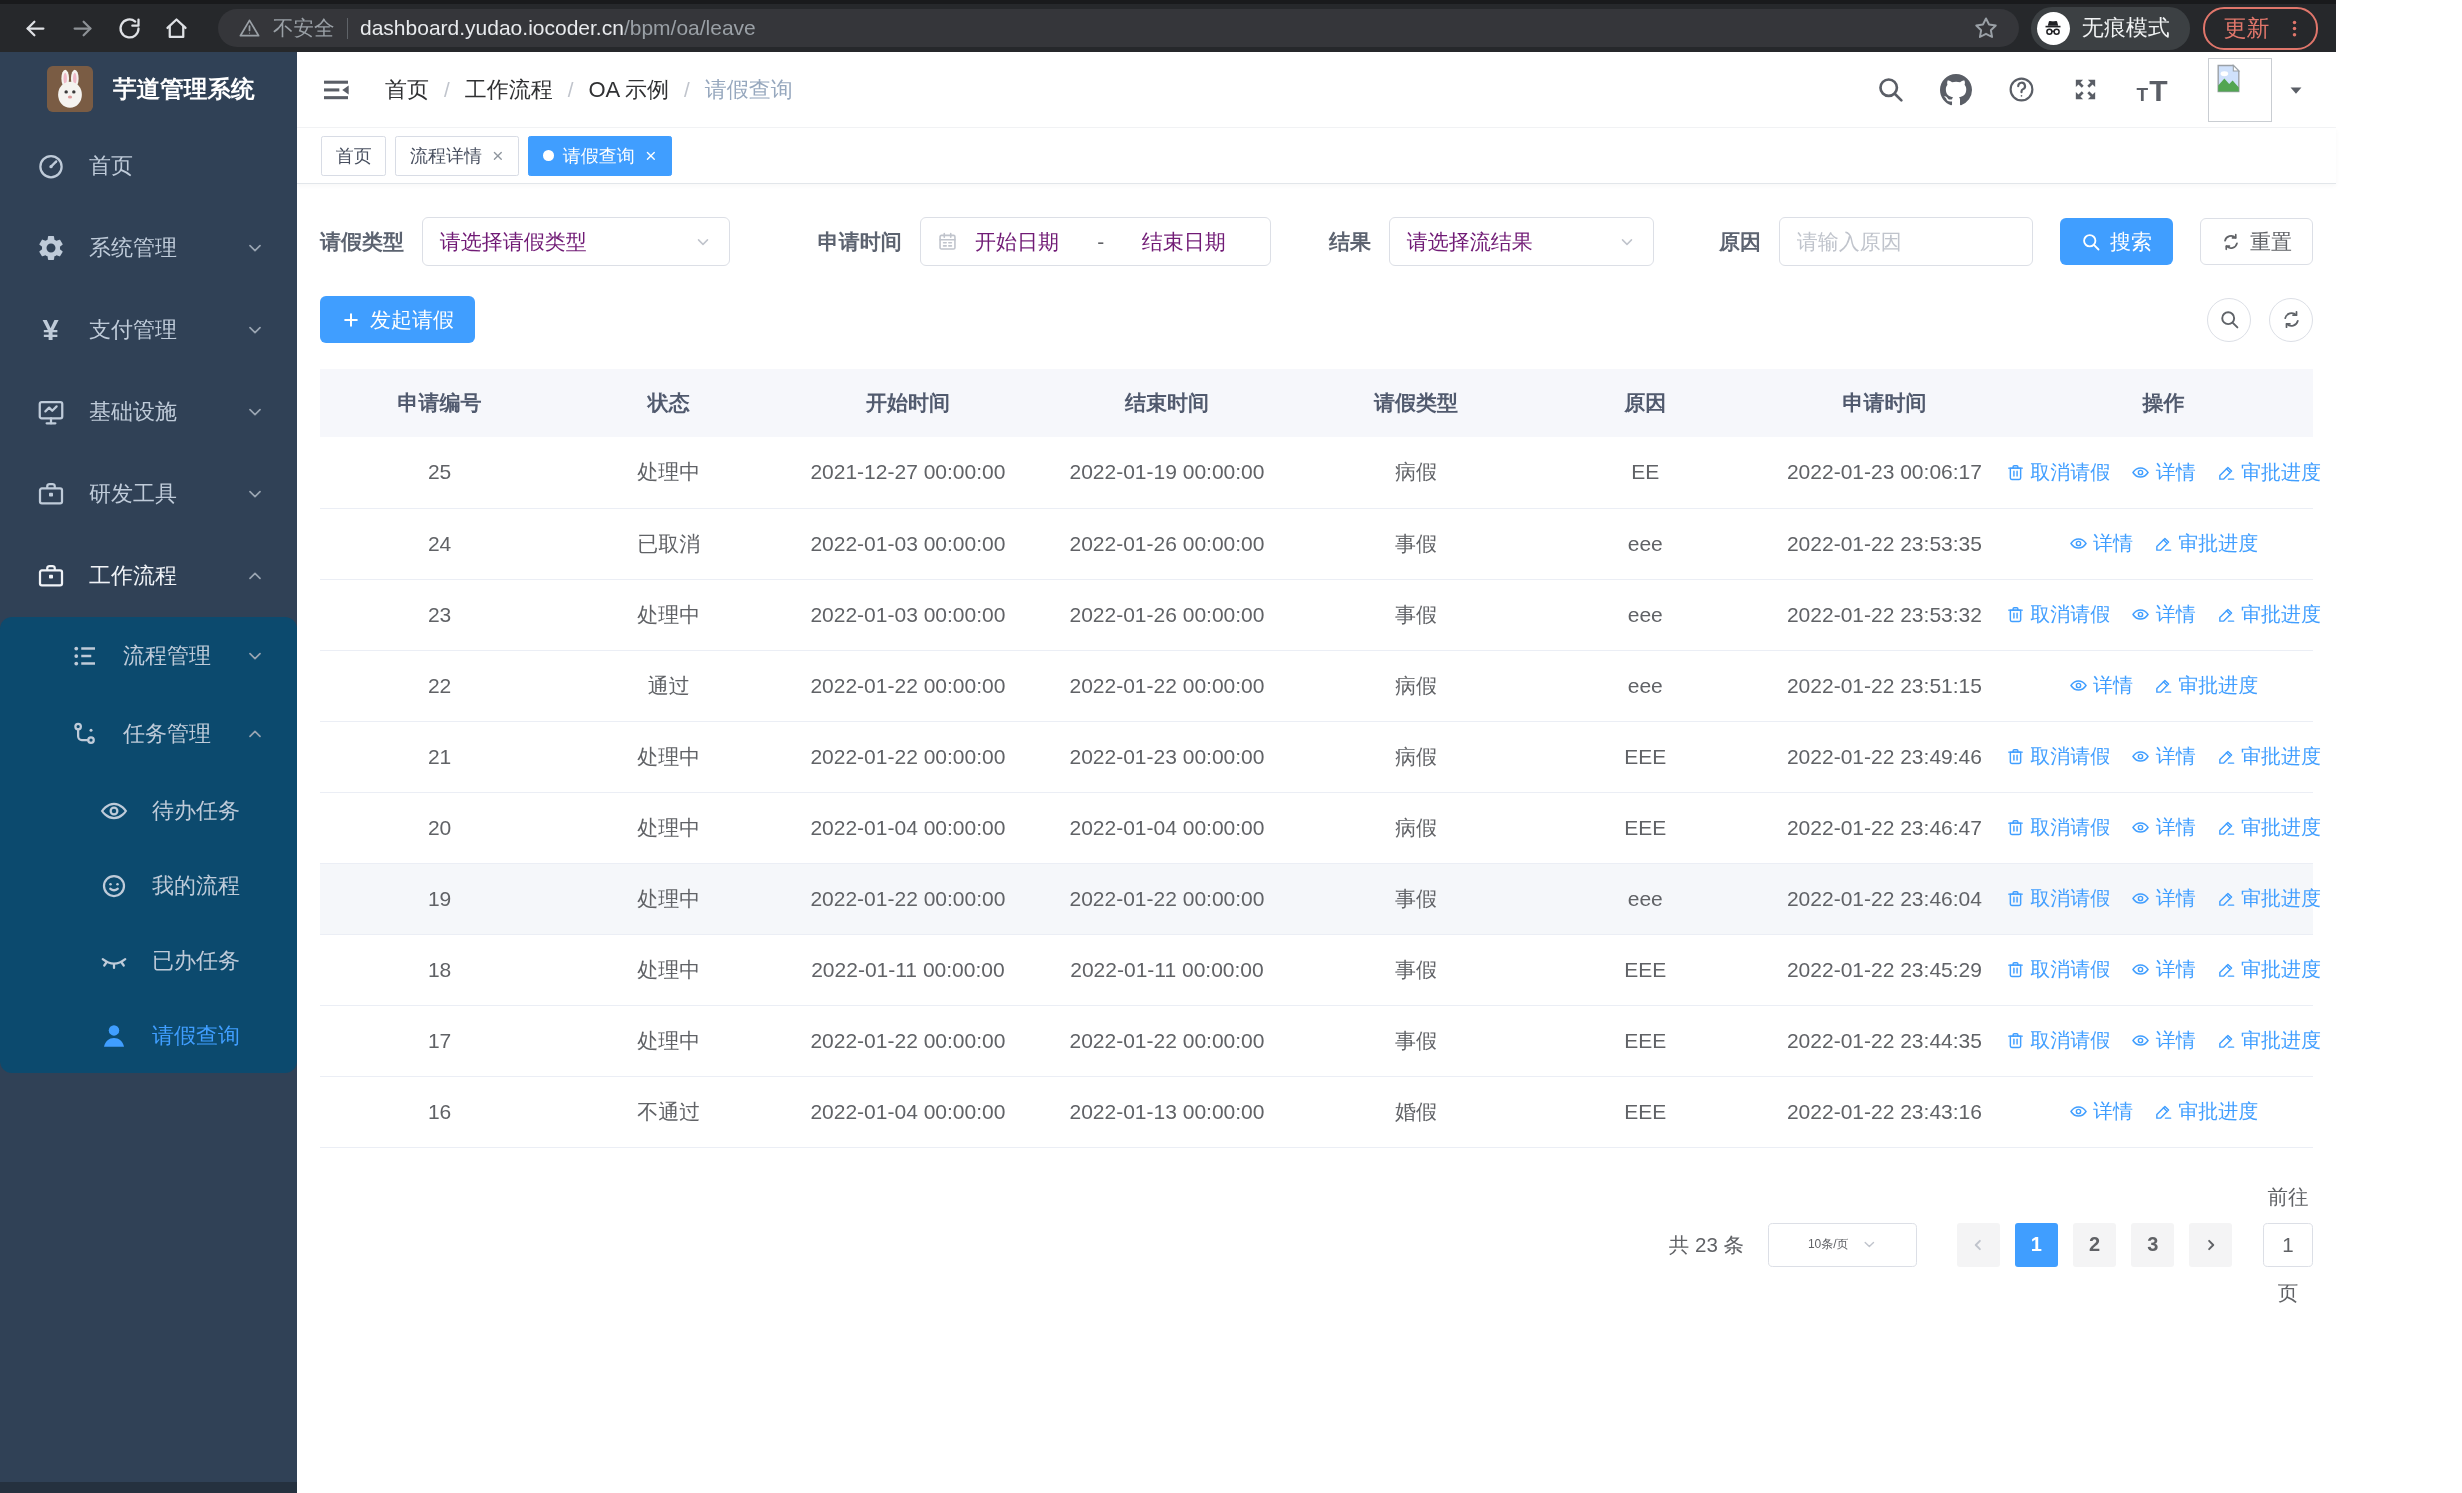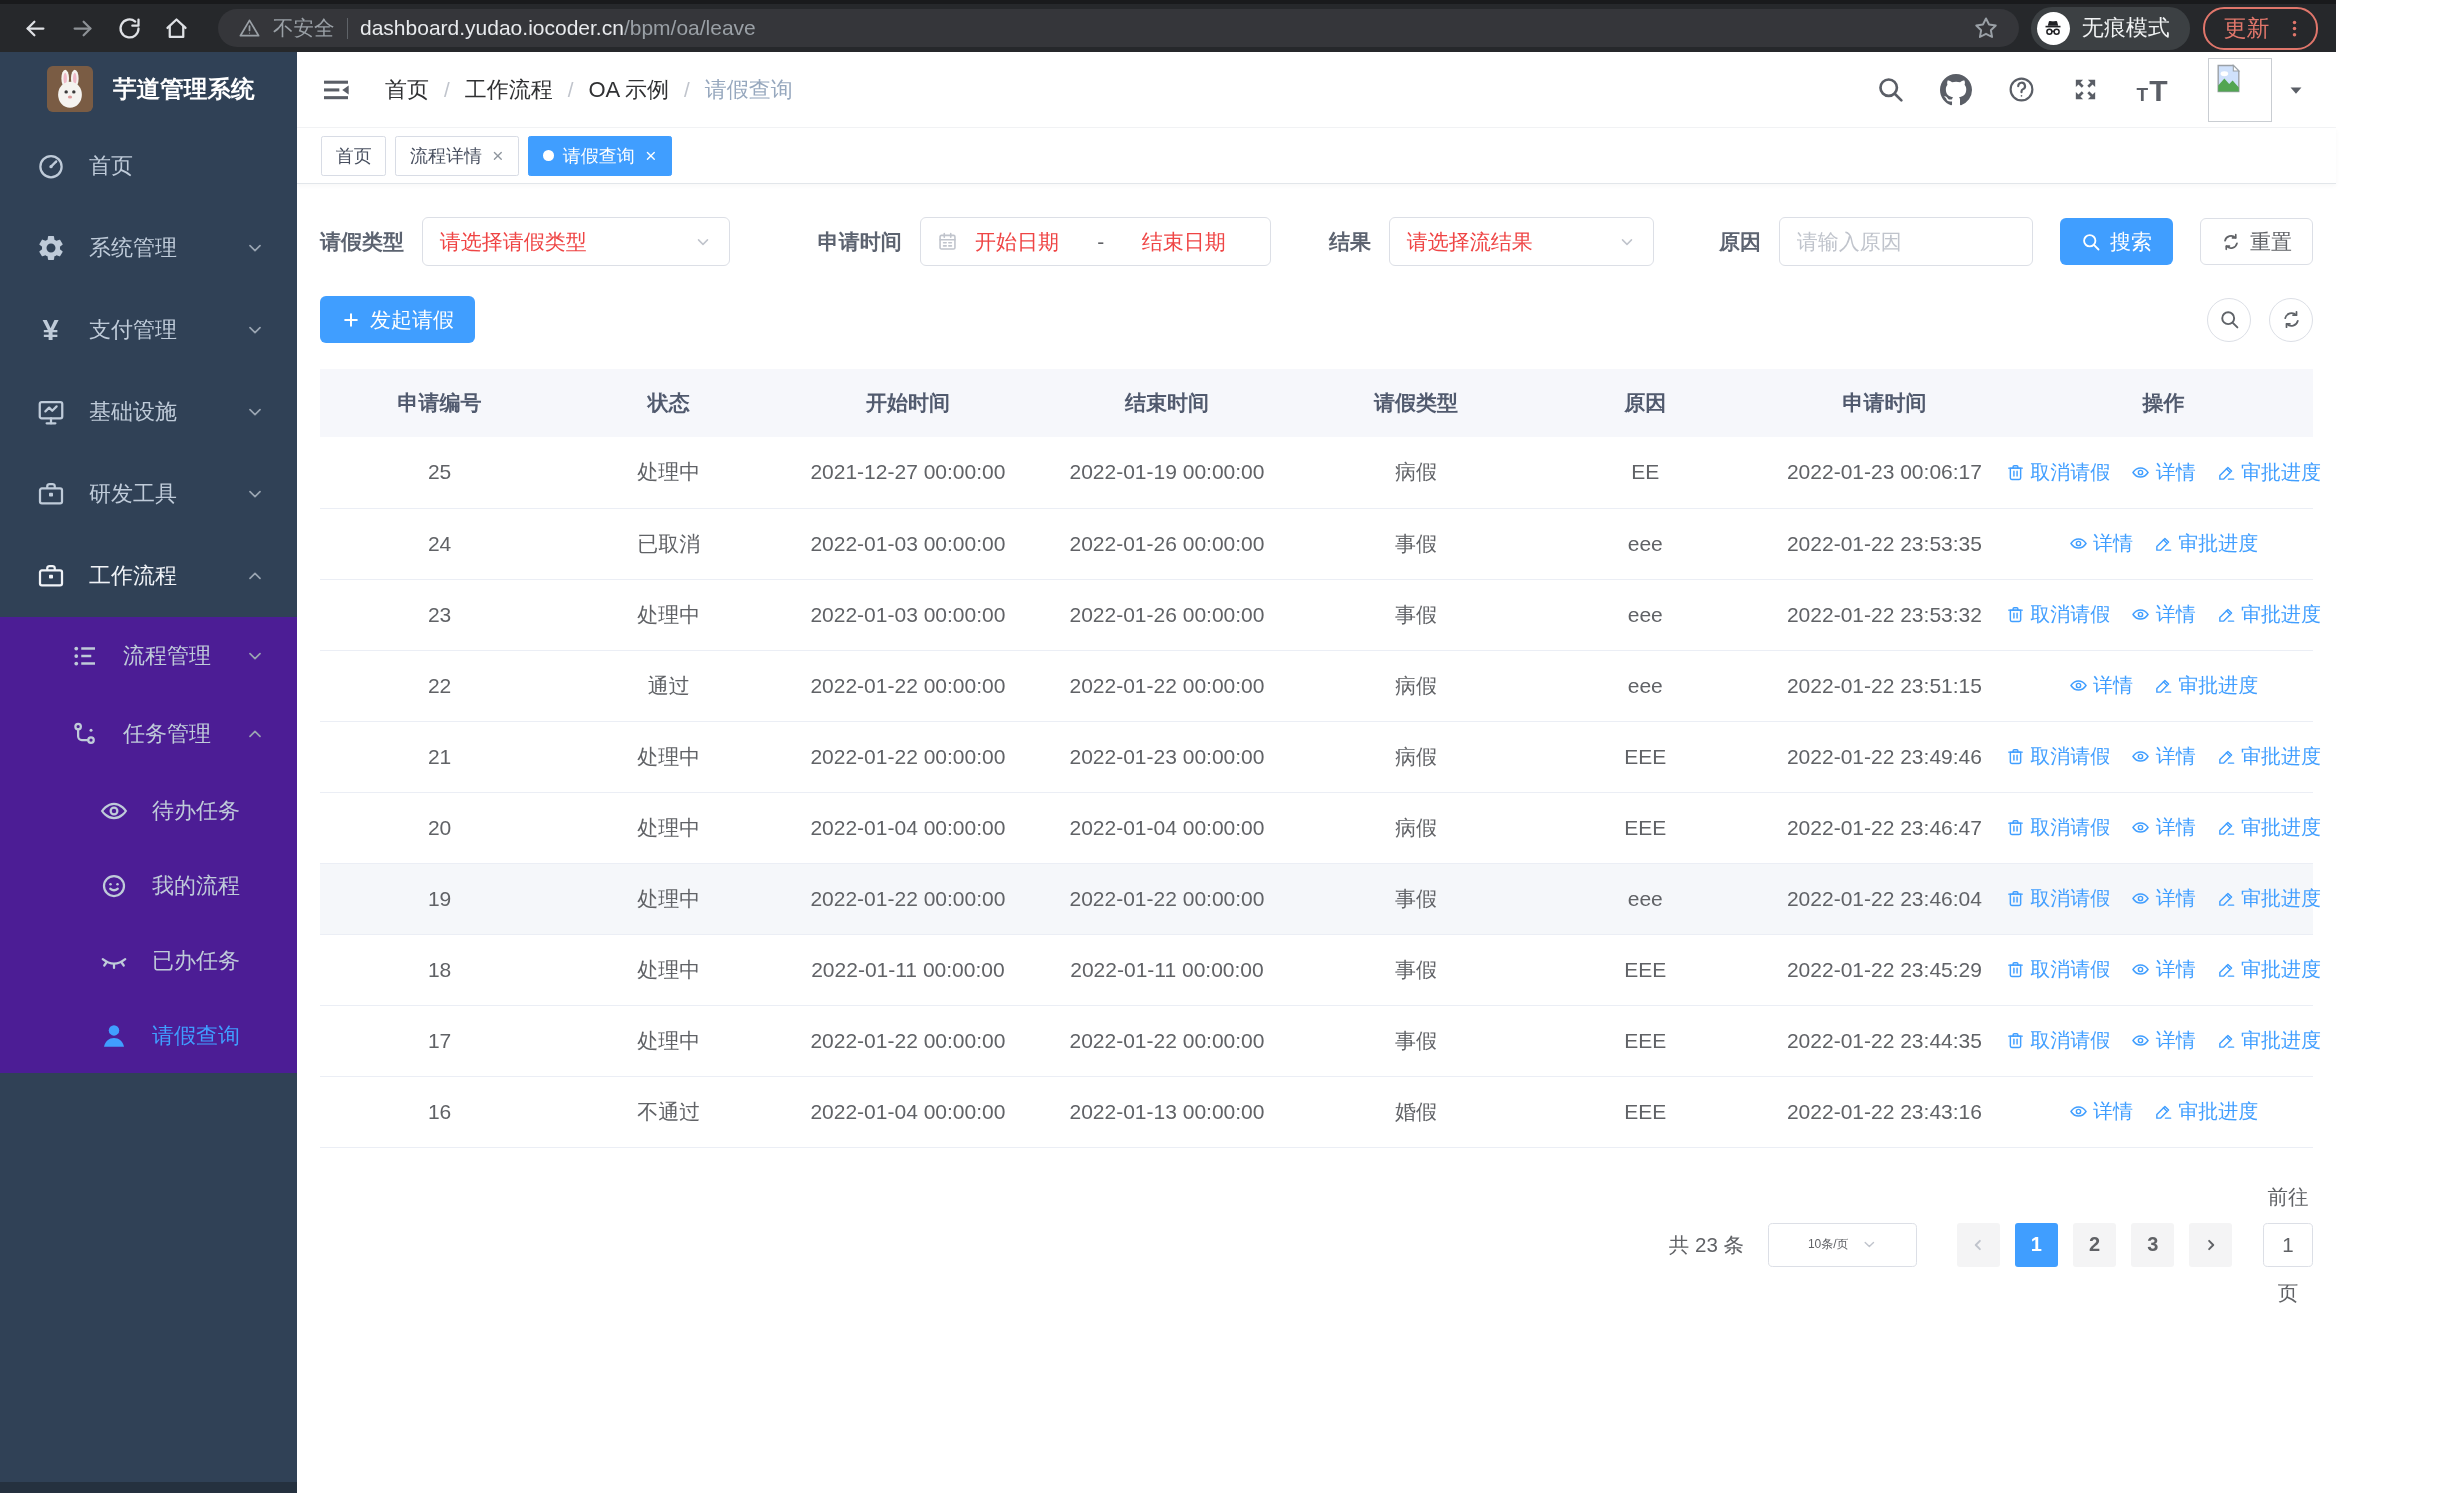--- a/index.html
+++ b/index.html
@@ -39,21 +39,21 @@
   .logo-row { height:73px; display:flex; align-items:center; padding-left:47px; gap:20px; cursor:pointer; }
   .logo-avatar { font-size:46px; border-radius:4.6px; overflow:hidden; }
   .logo-title { font-size:23.6px; font-weight:bold; color:#fff; white-space:nowrap; }
   .menu-item { display:flex; align-items:center; font-size:22px; color:#bfcbd9; cursor:pointer; }
   .menu-item .menu-icon { font-size:30px; width:35px; justify-content:center; color:#bfcbd9; }
   .menu-item.level0 { height:82px; padding:0 32px 0 33px; }
   .menu-item.level1 { height:78px; padding:0 32px 0 67px; }
   .menu-item.level2 { height:75px;  padding:0 32px 0 96px; }
   .menu-label { margin-left:21px; white-space:nowrap; }
   .menu-arrow { margin-left:auto; font-size:20px; color:#9aa5b2; }
-  .submenu-dark { background:#4c1d95; }
+  .submenu-dark { background:#0c4a6e;border-radius:12px; }
   .menu-item.emphasis, .menu-item.emphasis .menu-icon { color:#f0f3f7; }
   .menu-item.active, .menu-item.active .menu-icon { color:#409eff; }
 
   .main { flex:1; min-width:0; display:flex; flex-direction:column; background:#fff; }
 
   
   .navbar { height:76px; flex:0 0 auto; display:flex; align-items:center; padding:0 30px 0 23px;
     border-bottom:0.8px solid #f2f3f5; }
   .hamburger { font-size:32px; color:#5a5e66; cursor:pointer; }
   .breadcrumb { display:flex; align-items:center; margin-left:33px; font-size:22px; color:#303133; }
@@ -78,21 +78,21 @@
   .tag.active .tag-close { color:#fff; }
   .tag-dot { width:10.6px; height:10.6px; border-radius:50%; background:#fff; }
 
   
   .content { flex:1; padding:0 23px; }
 
   .filters { margin-top:33px; display:flex; align-items:center; font-size:21px; color:#606266; }
   .f-label { font-weight:700; color:#5c6370; white-space:nowrap; margin-right:18px; }
   .control { height:49px; border:1.5px solid #dcdfe6; border-radius:6px; background:#fff; display:flex;
     align-items:center; padding:0 16.7px; font-size:21px; color:#606266; gap:10.6px; cursor:pointer; }
-  .placeholder { color:#ef4444; white-space:nowrap; }
+  .placeholder { color:#701a75; white-space:nowrap; }
   .ctl-arrow { margin-left:auto; font-size:18px; color:#c0c4cc; }
   .cal-icon { font-size:21px; color:#c0c4cc; }
   .sel-leave { width:329px; margin-right:88px; }
   .date-range { width:376px; margin-right:58px; cursor:text; }
   .date-range .ph-start { flex:1; margin-left:6px; }
   .date-range .dash { color:#606266; }
   .date-range .ph-end { flex:1; margin-left:27px; }
   .sel-result { width:283px; margin-right:65px; }
   .input-reason { width:271px; margin-right:27px; cursor:text; }
   .input-reason input { border:none; outline:none; width:100%; font-size:21px; color:#606266;

